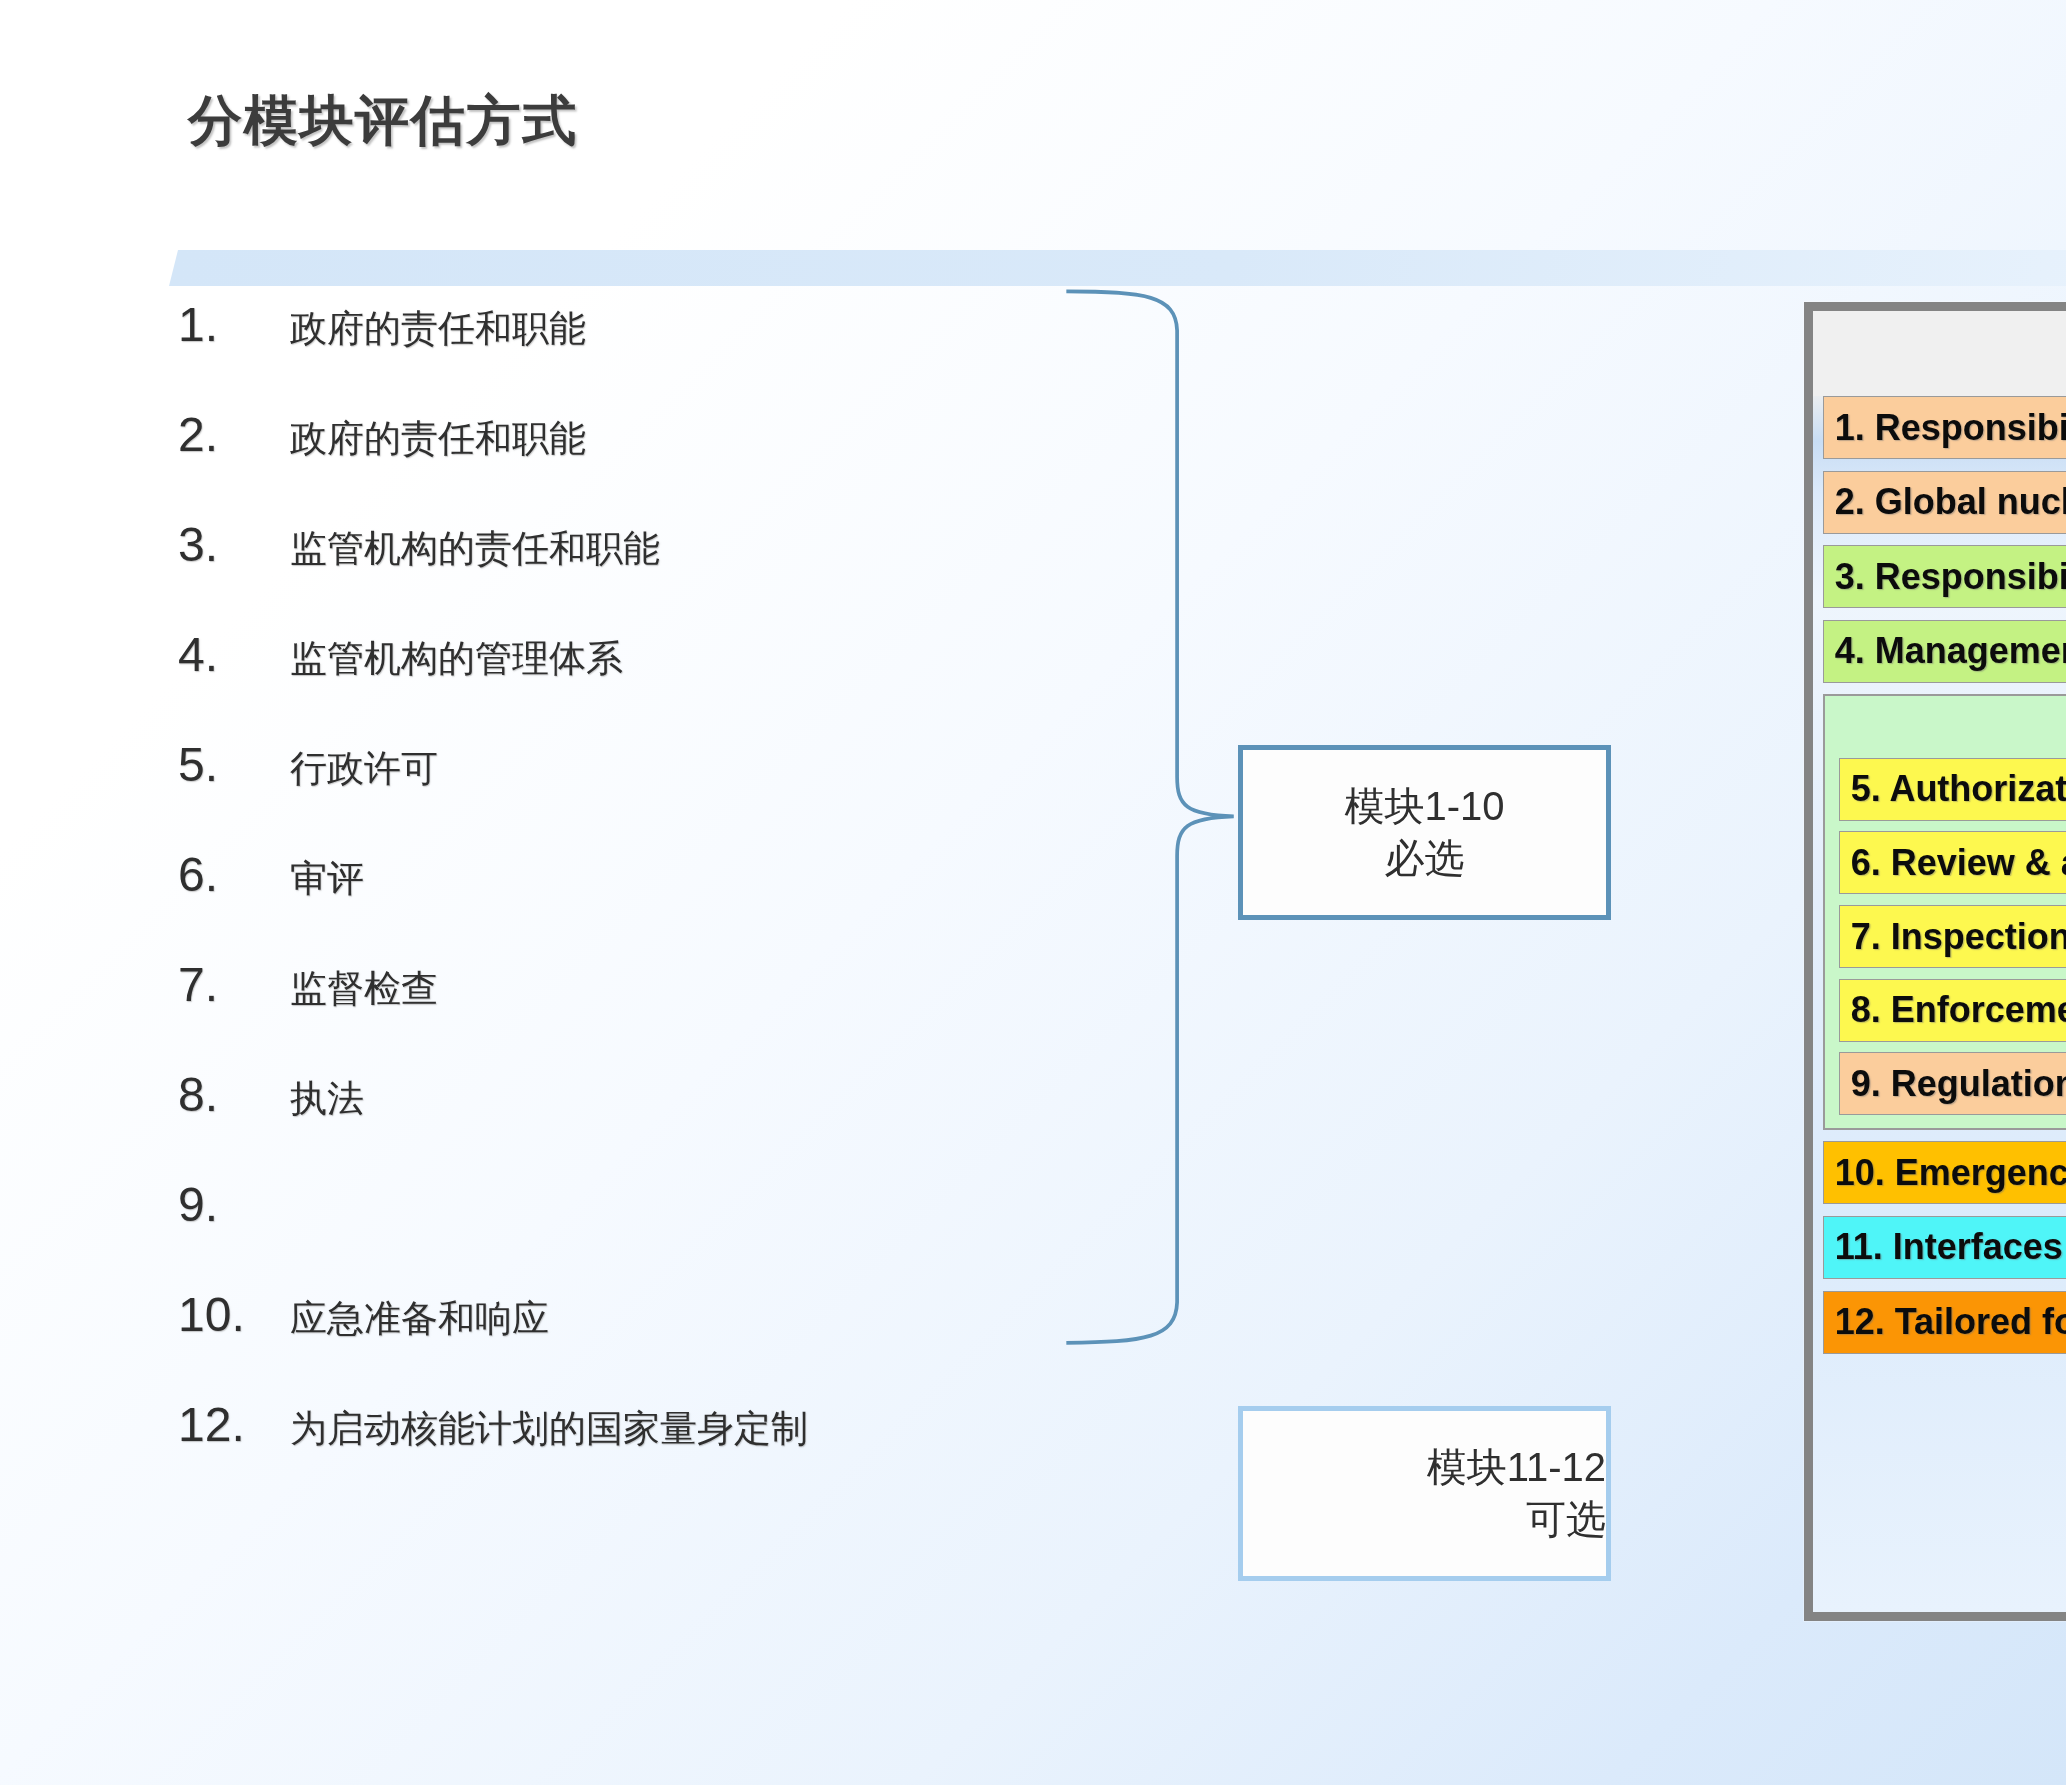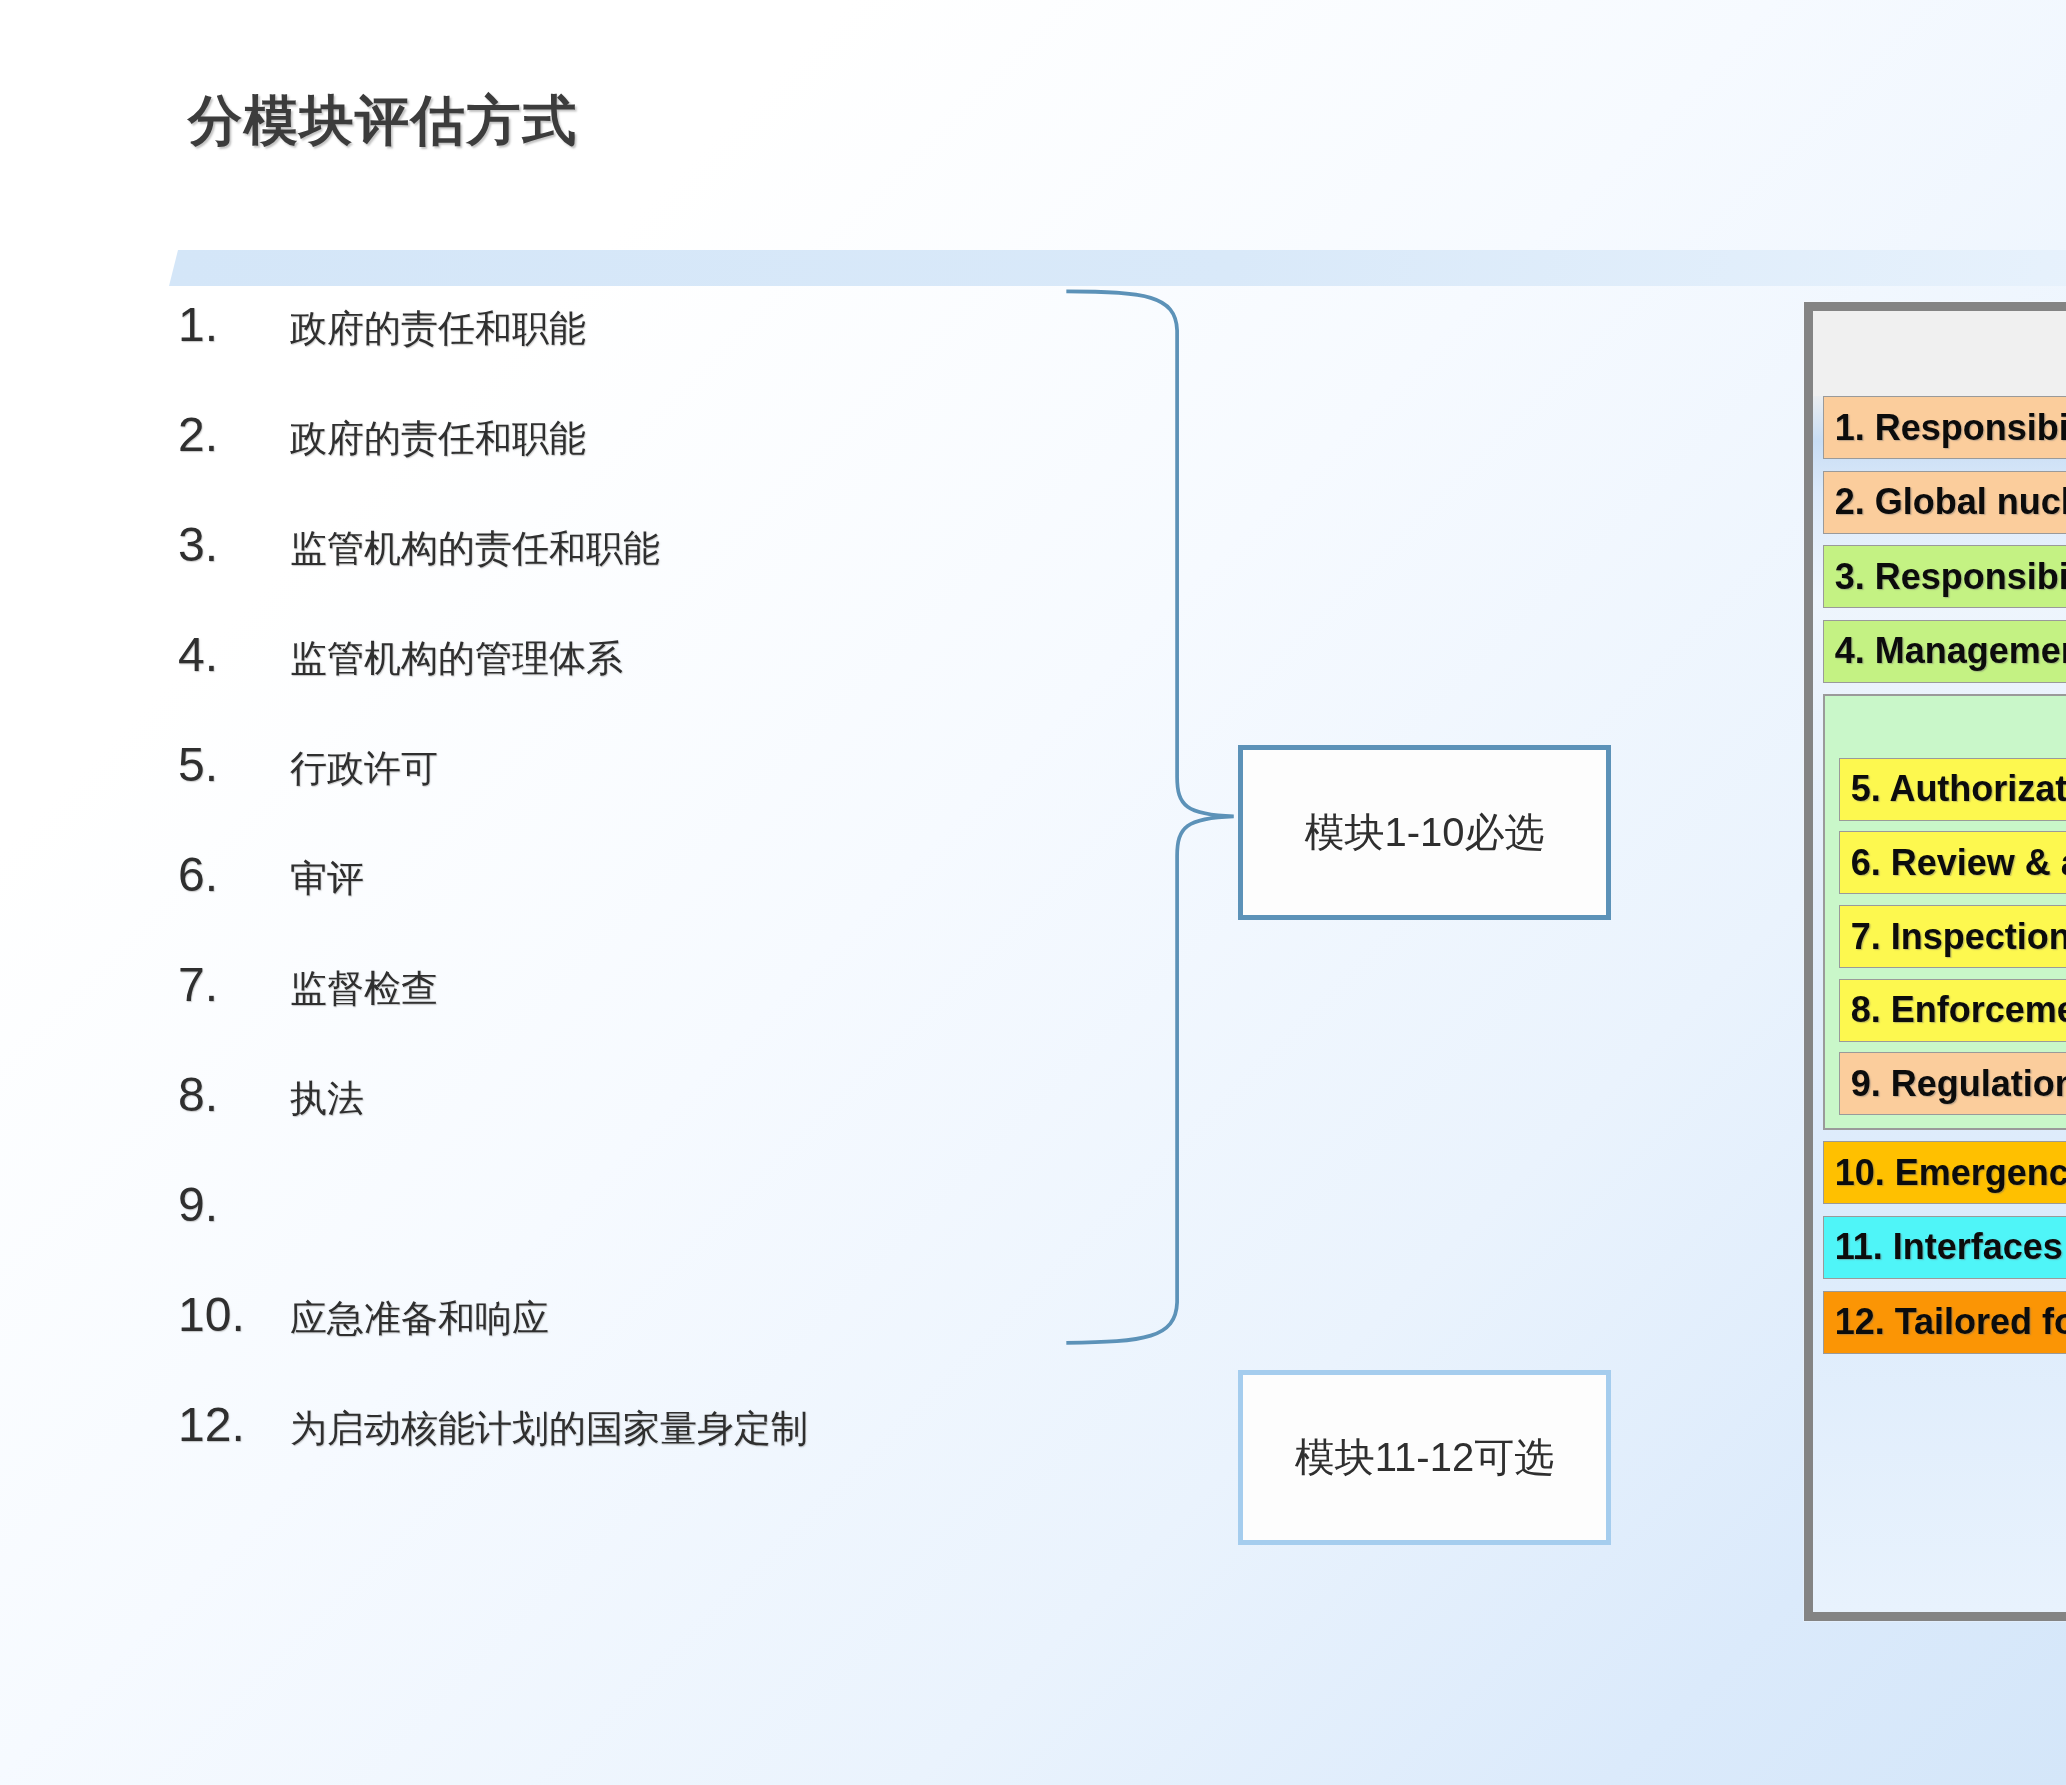--- a/index.html
+++ b/index.html
@@ -38,30 +38,31 @@
     text-shadow:0.8px 0.8px 1.2px rgba(140,140,140,.5);
   }
 
   
   .brace{position:absolute;}
   #brace-top{left:1062px;top:289px;}
 
   
   .callout{
     position:absolute;background:#fdfdfd;
-    display:flex;flex-direction:row;align-items:center;justify-content:center;
+    display:flex;flex-direction:column;align-items:center;justify-content:center;
     font-size:40px;color:#2f2f2f;line-height:1.28;
   }
   #callout-required{
     left:1238px;top:745px;width:363px;height:165px;
     border:5.4px solid #5c92b8;
   }
   #callout-optional{
-    left:1238px;top:1370px;width:363px;height:165px;
+    left:1238px;top:1406px;width:363px;height:165px;
     border:5.4px solid #a5cdee;
+    align-items:flex-end;
   }
   .callout span{display:block;text-align:center;white-space:nowrap;}
 
   
   #modules-diagram{
     position:absolute;left:1804px;top:302px;width:1217px;height:1319px;
     border:9px solid #848484;
     background:linear-gradient(180deg,#f0f0f0 0%,#f0f0f0 6%,#c8ddf4 10%,#dceafa 14%,#eef5fd 22%,#e4eefb 45%,#dcebfb 70%,#e8f2fd 100%);
     box-sizing:border-box;padding:0;
     box-shadow:0 0 0 0.8px rgba(255,255,255,.3);

